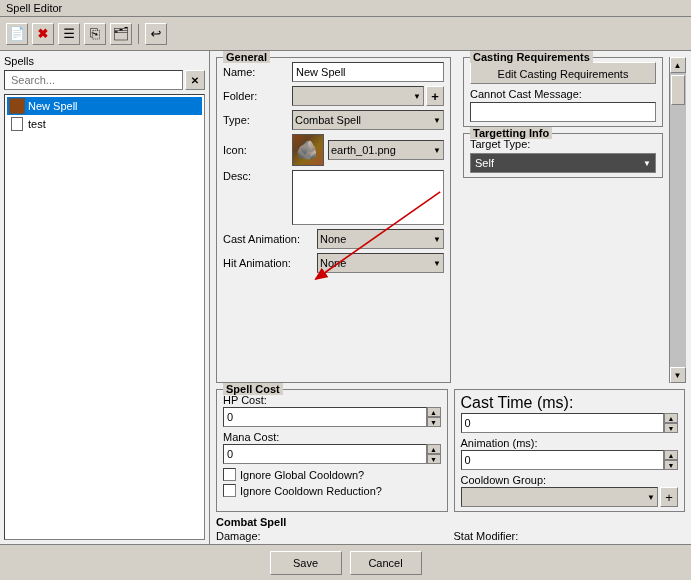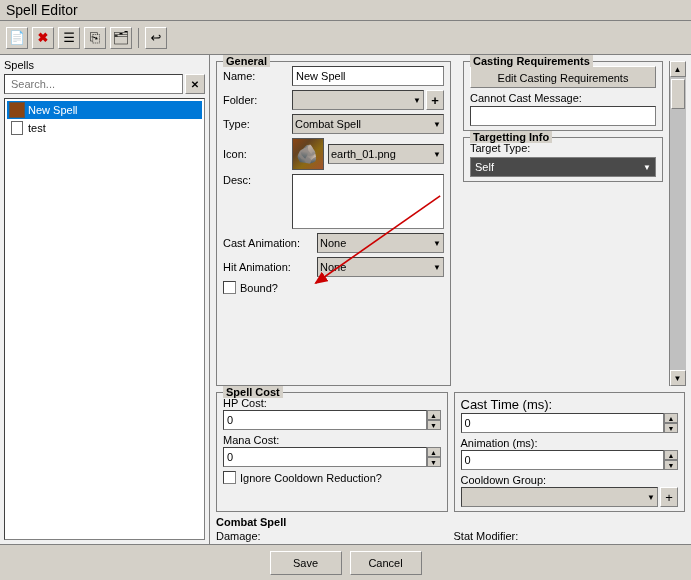--- a/index.html
+++ b/index.html
@@ -9,21 +9,21 @@
       background: #f0f0f0;
       width: 691px;
       height: 580px;
       overflow: hidden;
     }
 
     .title-bar {
       background: #d4d0c8;
       border-bottom: 1px solid #808080;
       padding: 2px 6px;
-      font-size: 14px;
+      font-size: 11px;
       color: #000;
     }
 
     .toolbar {
       background: #d4d0c8;
       border-bottom: 1px solid #808080;
       padding: 3px 6px;
       display: flex;
       align-items: center;
       gap: 4px;
@@ -644,24 +644,20 @@
               </div>
 
               <div class="form-row">
                 <span class="form-label" style="width:90px;">Hit Animation:</span>
                 <div class="form-dropdown">
                   <span>None</span>
                   <span class="dropdown-arrow">▼</span>
                 </div>
               </div>
 
-              <div class="checkbox-row">
-                <div class="checkbox"></div>
-                <span>Bound?</span>
-              </div>
             </div>
 
             <div class="right-sections">
 
               <div class="casting-section">
                 <span class="section-title">Casting Requirements</span>
                 <button class="edit-casting-btn">Edit Casting Requirements</button>
                 <div class="cannot-cast-label">Cannot Cast Message:</div>
                 <input class="cannot-cast-input" type="text" style="">
               </div>
@@ -708,27 +704,31 @@
                   <input class="spinner-input" type="text" value="0" style="">
                   <div class="spinner-arrows">
                     <button class="spinner-up">▲</button>
                     <button class="spinner-down">▼</button>
                   </div>
                 </div>
               </div>
 
               <div class="ignore-row">
                 <div class="checkbox"></div>
+                <span>Ignore Global Cooldown?</span>
+              </div>
+              <div class="ignore-row">
+                <div class="checkbox"></div>
                 <span>Ignore Cooldown Reduction?</span>
               </div>
             </div>
 
             <div class="cast-time-section">
 
-              <div style="font-size:13px;margin-bottom:1px;">Cast Time (ms):</div>
+              <div style="font-size:16px;margin-bottom:1px;">Cast Time (ms):</div>
               <div class="form-row">
                 <div class="spinner-group">
                   <input class="spinner-input" type="text" value="0" style="">
                   <div class="spinner-arrows">
                     <button class="spinner-up">▲</button>
                     <button class="spinner-down">▼</button>
                   </div>
                 </div>
               </div>
 

